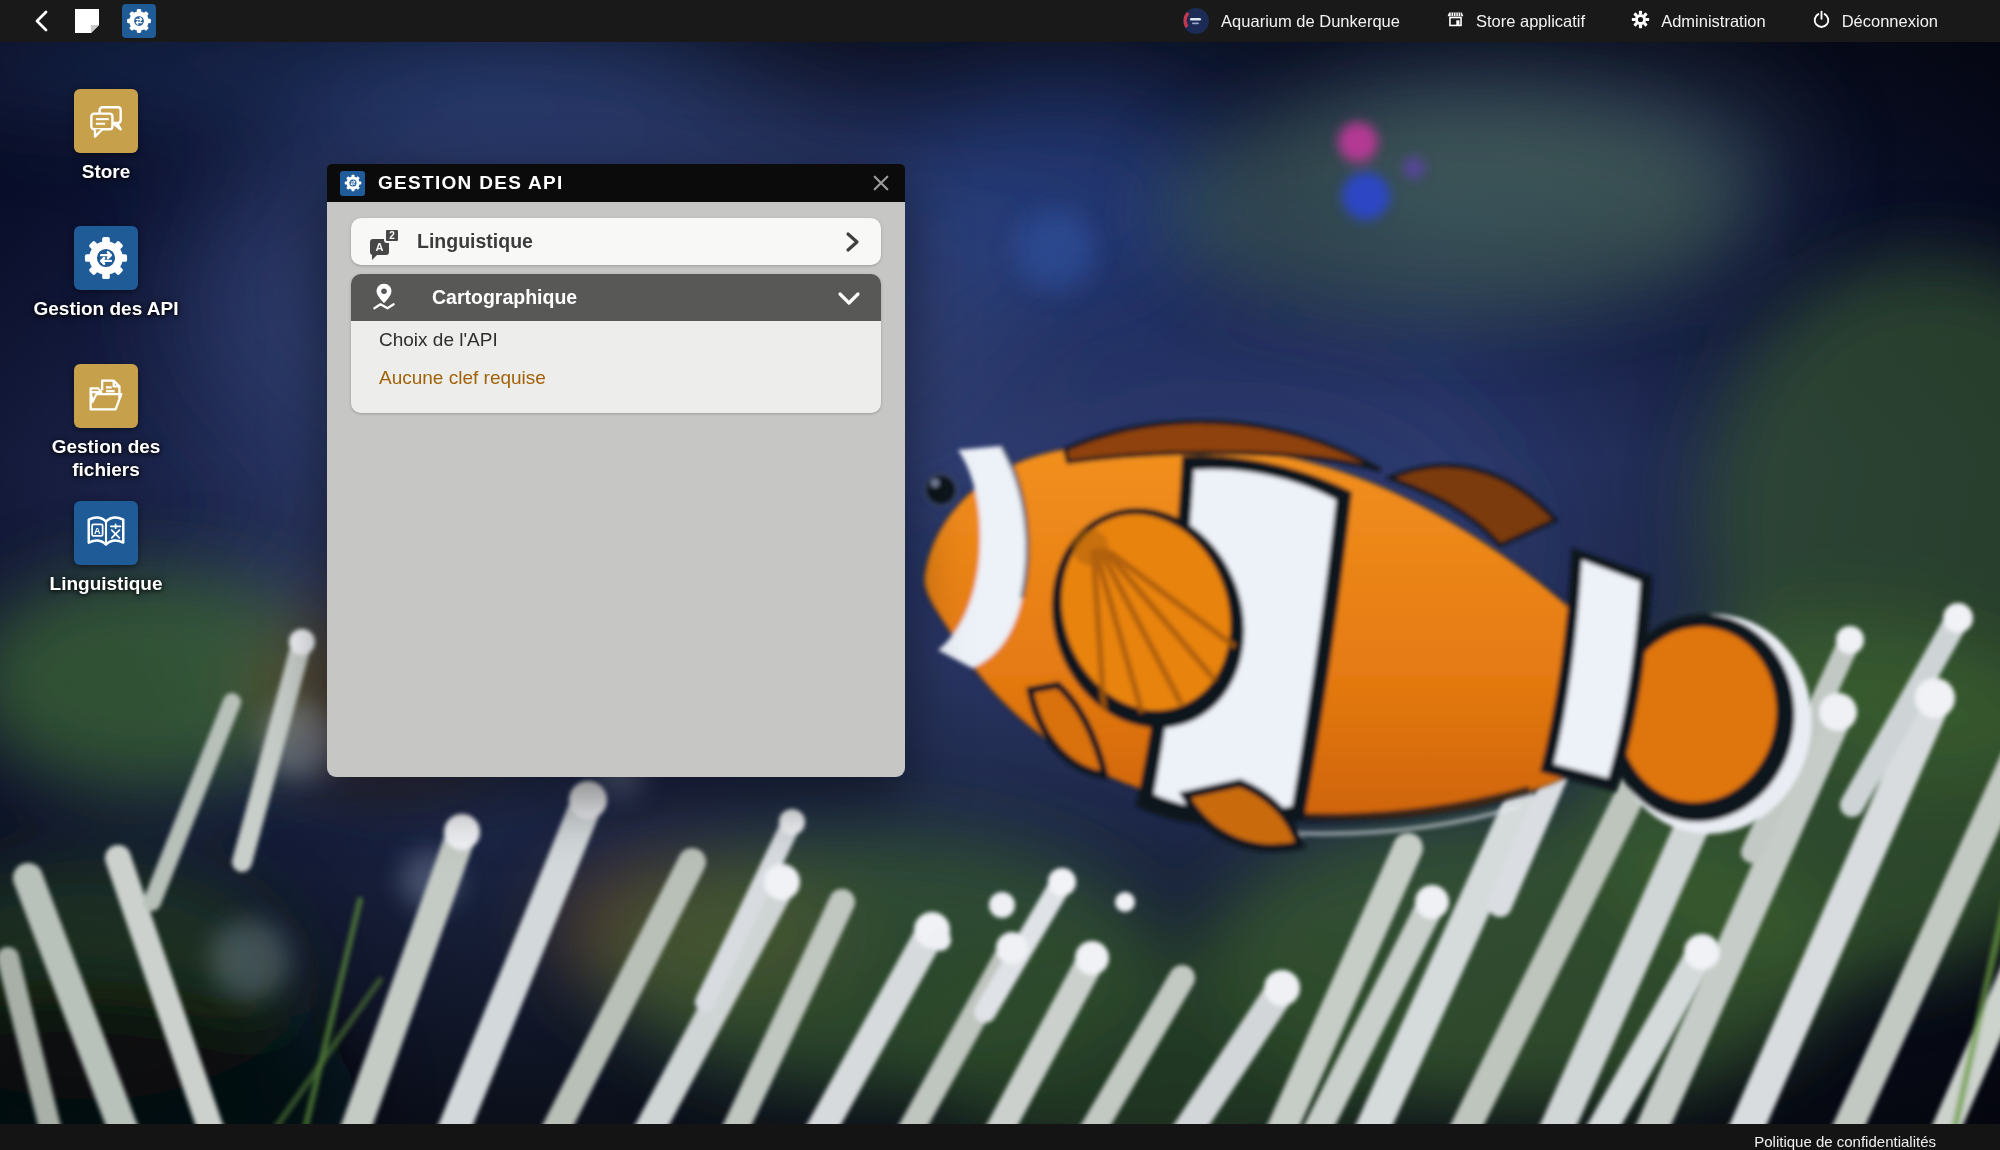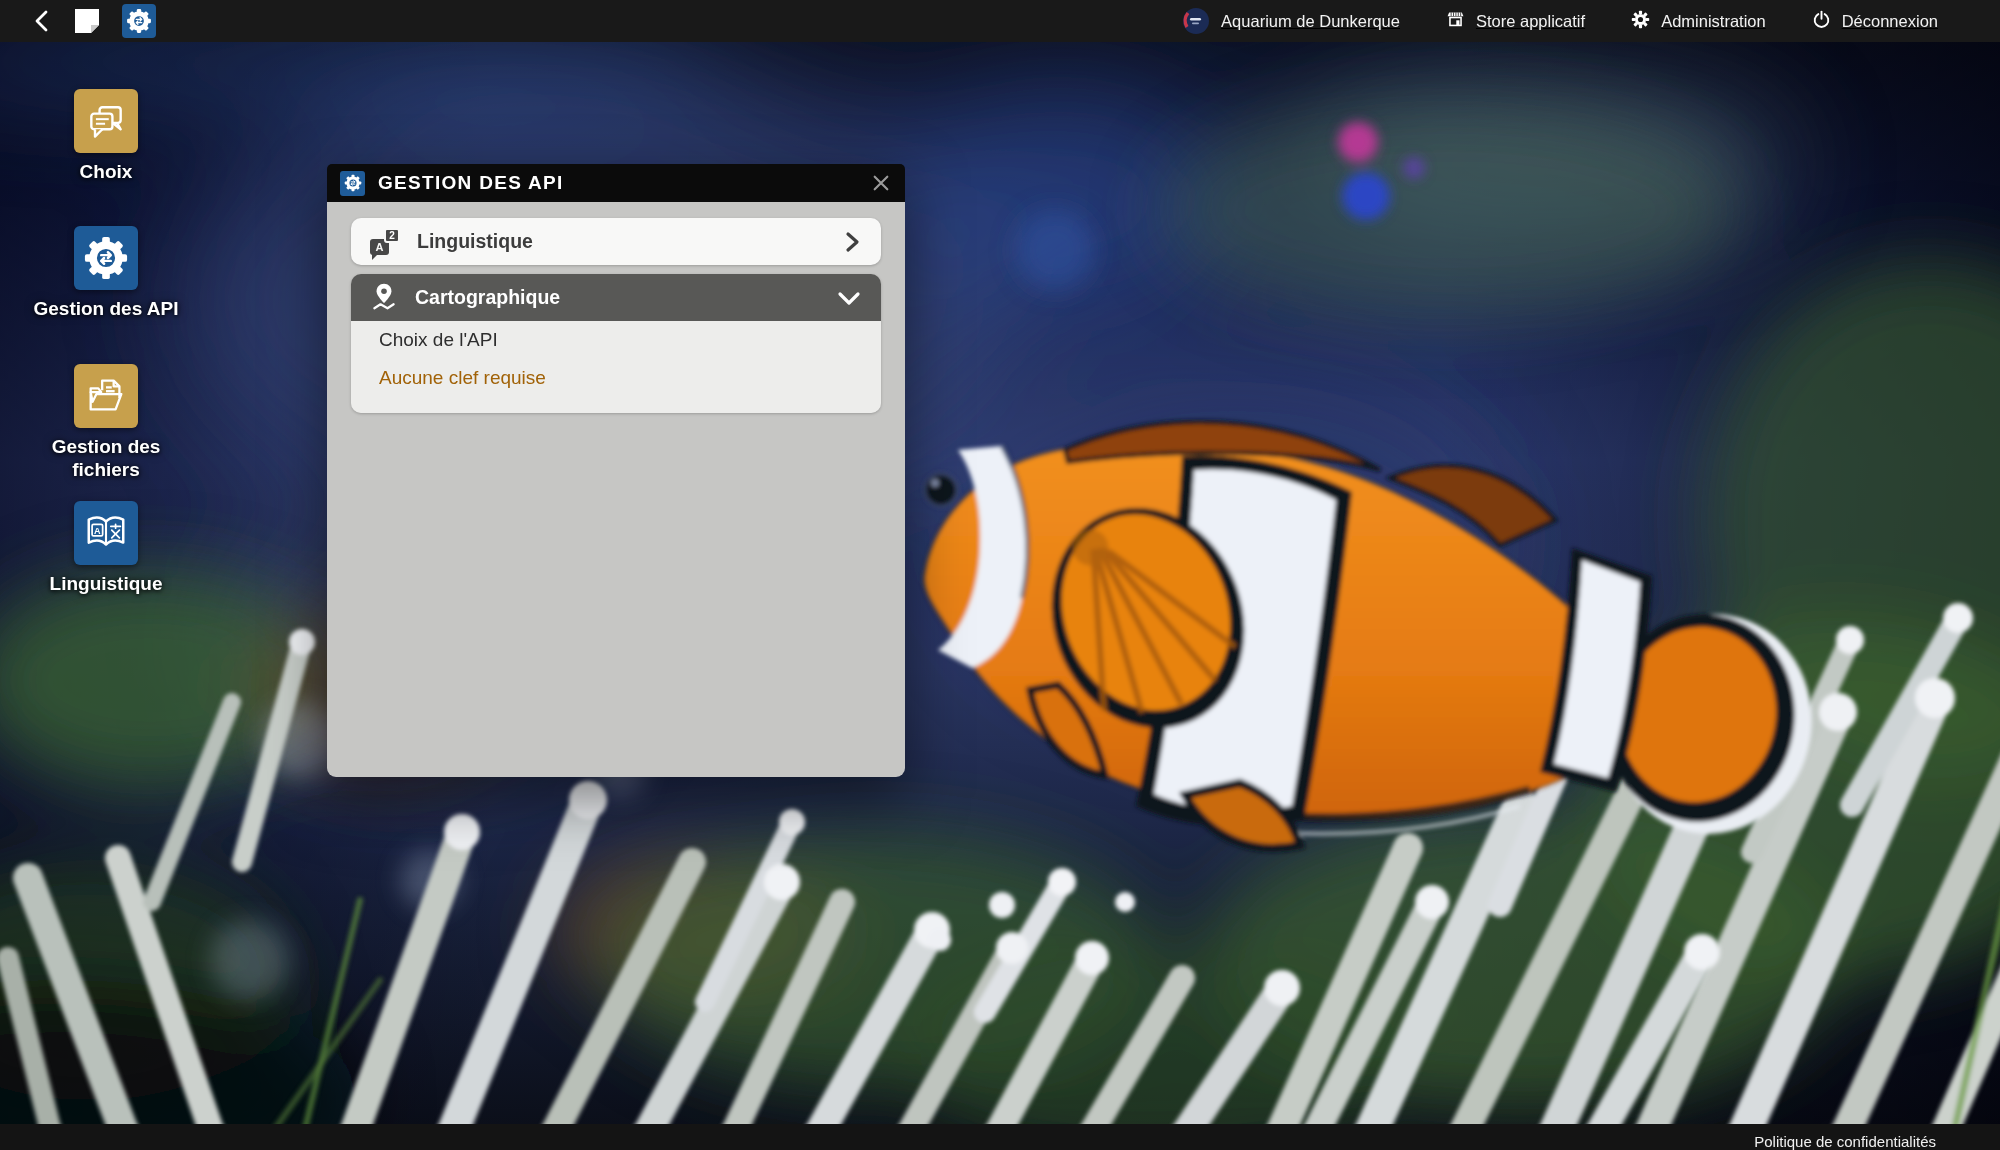--- a/index.html
+++ b/index.html
@@ -5,21 +5,21 @@
   * { box-sizing: border-box; }
   html,body { margin:0; padding:0; width:2000px; height:1150px; overflow:hidden;
               font-family:"Liberation Sans", sans-serif; background:#0a0e1c; }
   .stage { position:relative; width:2000px; height:1150px; overflow:hidden; }
 
   
   .wallpaper { position:absolute; inset:0; z-index:0; }
 
   
   .topbar { position:absolute; left:0; top:0; width:100%; height:42px; background:#191919;
-            display:flex; align-items:center; z-index:40; padding:0 0 0 32px;text-decoration:underline; }
+            display:flex; align-items:center; z-index:40; padding:0 0 0 32px; }
   .tb-left { display:flex; align-items:center; gap:22px; }
   .tb-iconbtn { display:flex; align-items:center; justify-content:center; cursor:pointer; }
   .tb-appbtn { width:34px; height:34px; background:#1e5b97; border-radius:4px;
                display:flex; align-items:center; justify-content:center; }
   .tb-right { margin-left:auto; display:flex; align-items:center; gap:46px; padding-right:62px; }
   .tb-item { display:flex; align-items:center; gap:11px; color:#f2f2f2; font-size:16.5px; cursor:pointer; white-space:nowrap; }
   .logo-circ { width:28px; height:28px; border-radius:50%; overflow:hidden; flex:0 0 auto; }
 
   
   .dicon { position:absolute; left:106px; transform:translateX(-50%); width:176px;
@@ -42,21 +42,21 @@
   .mt-text { color:#ffffff; font-weight:bold; font-size:19px; letter-spacing:1.3px; }
   .mt-close { margin-left:auto; cursor:pointer; display:flex; align-items:center; padding:2px; }
   .modal-body { height:575px; background:#c6c6c4; border-radius:0 0 9px 9px; padding:16px 24px; }
 
   .acc-row { height:47px; background:#f8f8f7; border-radius:10px; display:flex; align-items:center;
              gap:17px; padding:0 19px; box-shadow:0 1px 3px rgba(0,0,0,.22); cursor:pointer; }
   .acc-row .acc-lbl { color:#3c3c3c; font-weight:bold; font-size:19.5px; }
   .acc-chevR { margin-left:auto; display:flex; }
 
   .carto { margin-top:9px; border-radius:10px; overflow:hidden; box-shadow:0 1px 3px rgba(0,0,0,.22); }
-  .carto-head { height:47px; background:#585856; display:flex; align-items:center; gap:17px;
+  .carto-head { height:47px; background:#585856; display:flex; align-items:center; gap:34px;
                 padding:0 19px; cursor:pointer; }
   .carto-head .acc-lbl { color:#ffffff; font-weight:bold; font-size:19.5px; }
   .carto-content { background:#ededeb; padding:8px 28px 24px 28px; }
   .field-lbl { color:#2e2e2e; font-size:19px; }
   .select { margin-top:12px; height:35px; background:#ffffff; border:1.5px solid #c2c2c2;
             border-radius:10px; display:flex; align-items:center; padding:0 18px 0 20px; cursor:pointer; }
   .select .sel-val { color:#2a2a2a; font-size:19px; }
   .sel-arrow { margin-left:auto; width:0; height:0; border-left:8px solid transparent;
                border-right:8px solid transparent; border-top:10px solid #2f8d6d; }
   .note { margin-top:16px; color:#a16207; font-size:19px; }
@@ -367,21 +367,21 @@
     <div class="sq sq-gold">
       <svg width="44" height="44" viewBox="0 0 48 48">
         <rect x="17" y="9" width="23" height="17" rx="3" fill="none" stroke="#ffffff" stroke-width="2.6"></rect>
         <path d="M36 26 l4 7 l-9 -7" fill="none" stroke="#ffffff" stroke-width="2.6" stroke-linejoin="round"></path>
         <rect x="8" y="16" width="23" height="17" rx="3" fill="#c7a04c" stroke="#ffffff" stroke-width="2.6"></rect>
         <path d="M12 33 v8 l8 -8" fill="#c7a04c" stroke="#ffffff" stroke-width="2.6" stroke-linejoin="round"></path>
         <line x1="13" y1="22" x2="27" y2="22" stroke="#ffffff" stroke-width="2.2"></line>
         <line x1="13" y1="27" x2="23" y2="27" stroke="#ffffff" stroke-width="2.2"></line>
       </svg>
     </div>
-    <div class="lbl">Choix</div>
+    <div class="lbl">Store</div>
   </div>
 
   <div class="dicon" style="top:226px">
     <div class="sq sq-blue">
       <svg width="46" height="46" viewBox="0 0 48 48">
         <g fill="#ffffff">
           <rect x="20" y="2" width="8" height="8" rx="2"></rect>
             <rect x="20" y="38" width="8" height="8" rx="2"></rect>
           <rect x="2" y="20" width="8" height="8" rx="2"></rect>
             <rect x="38" y="20" width="8" height="8" rx="2"></rect>

